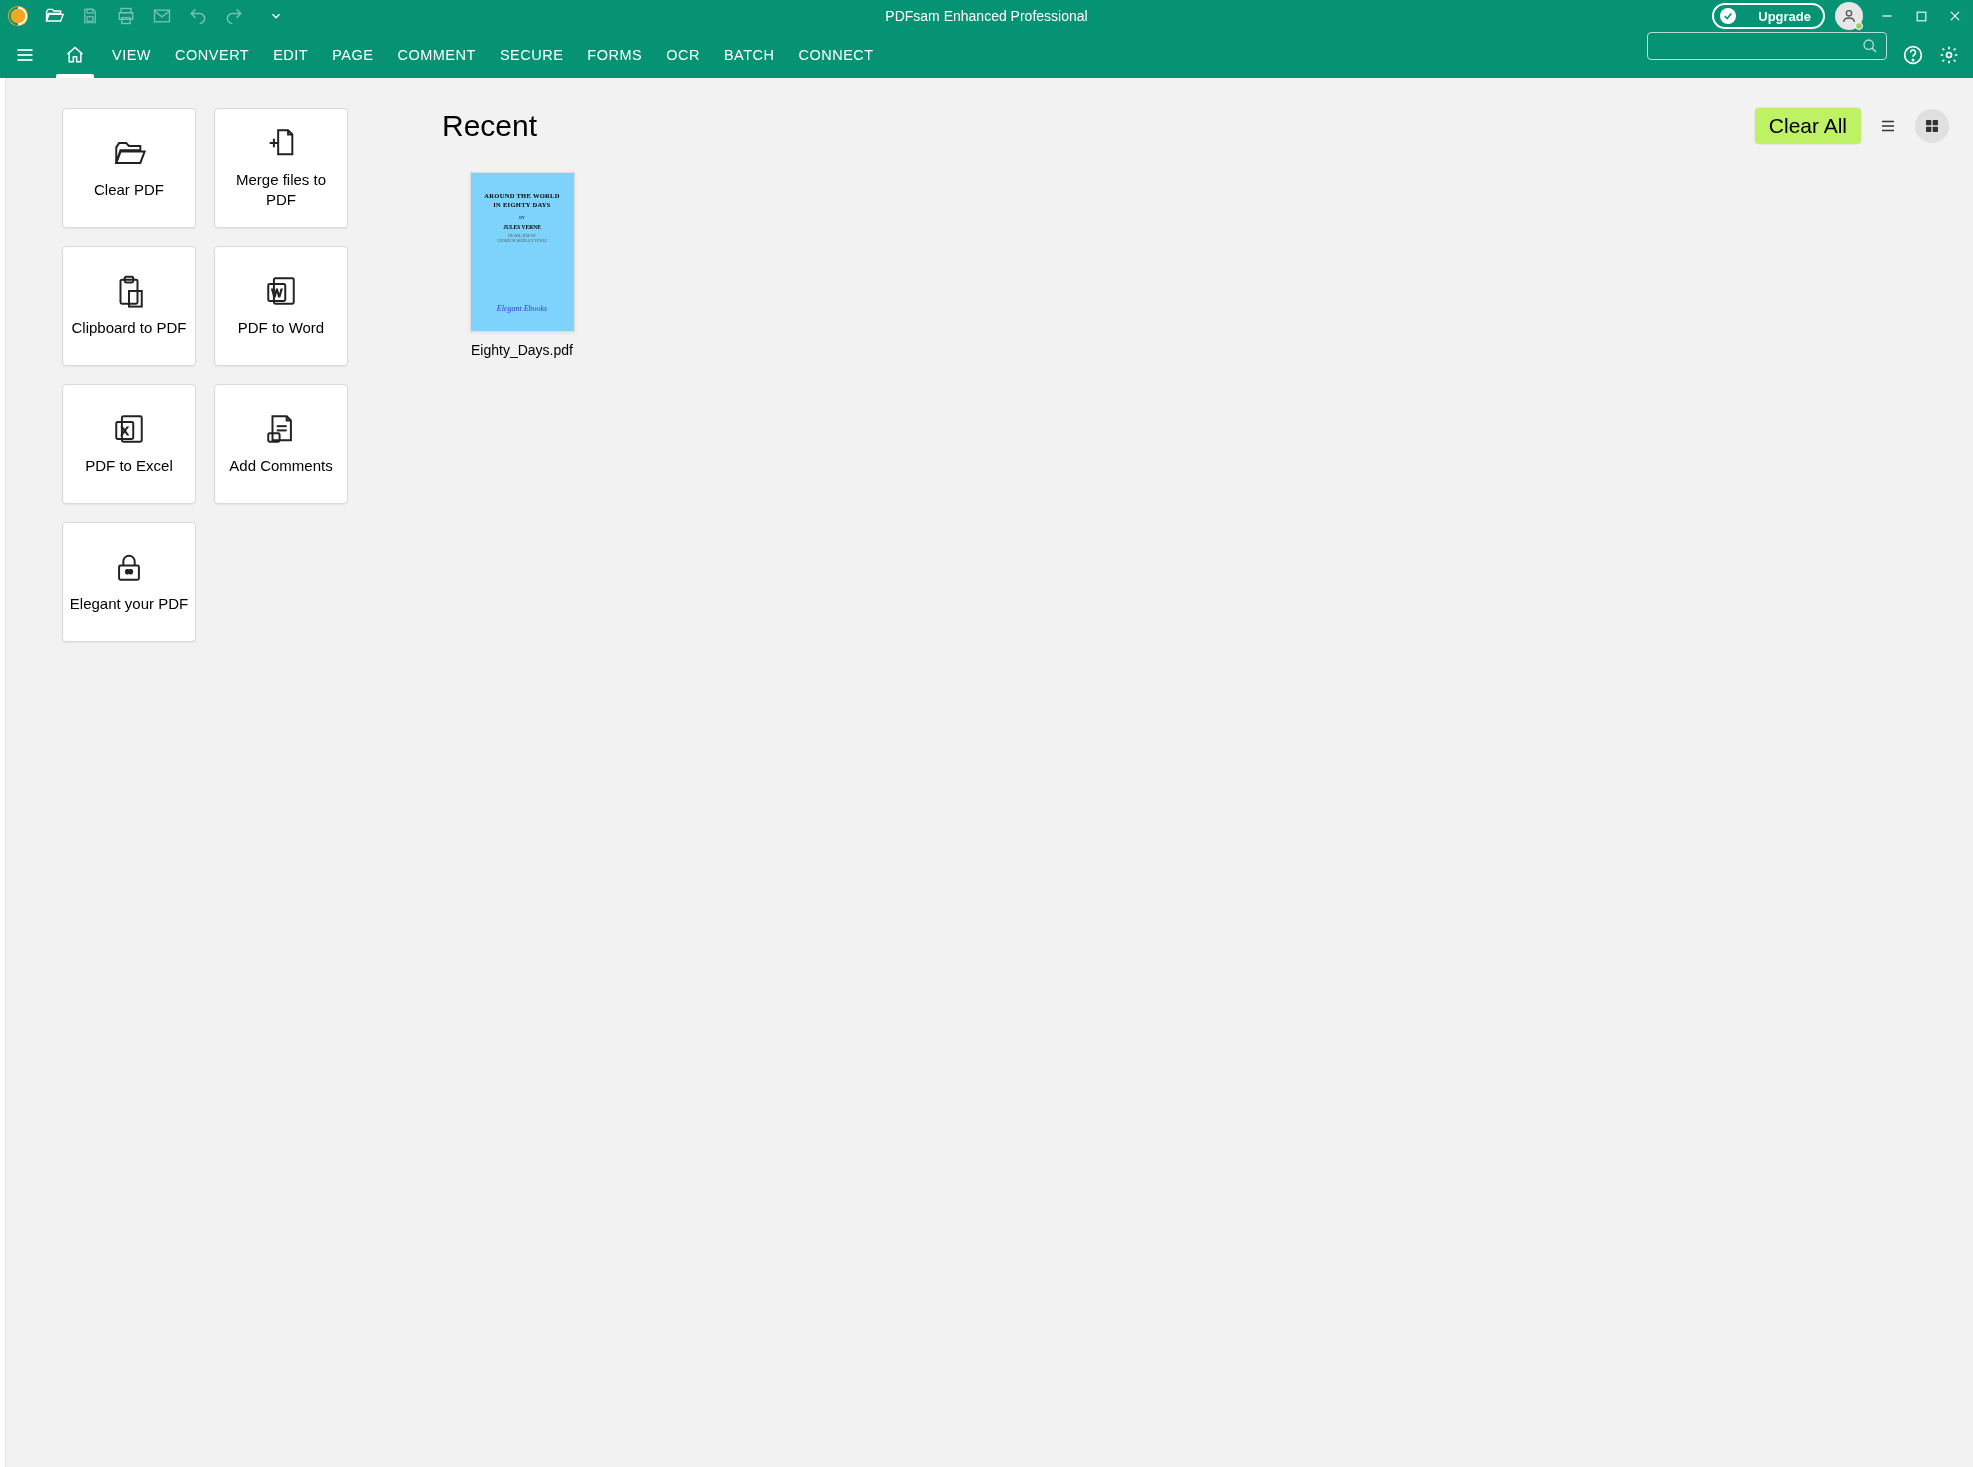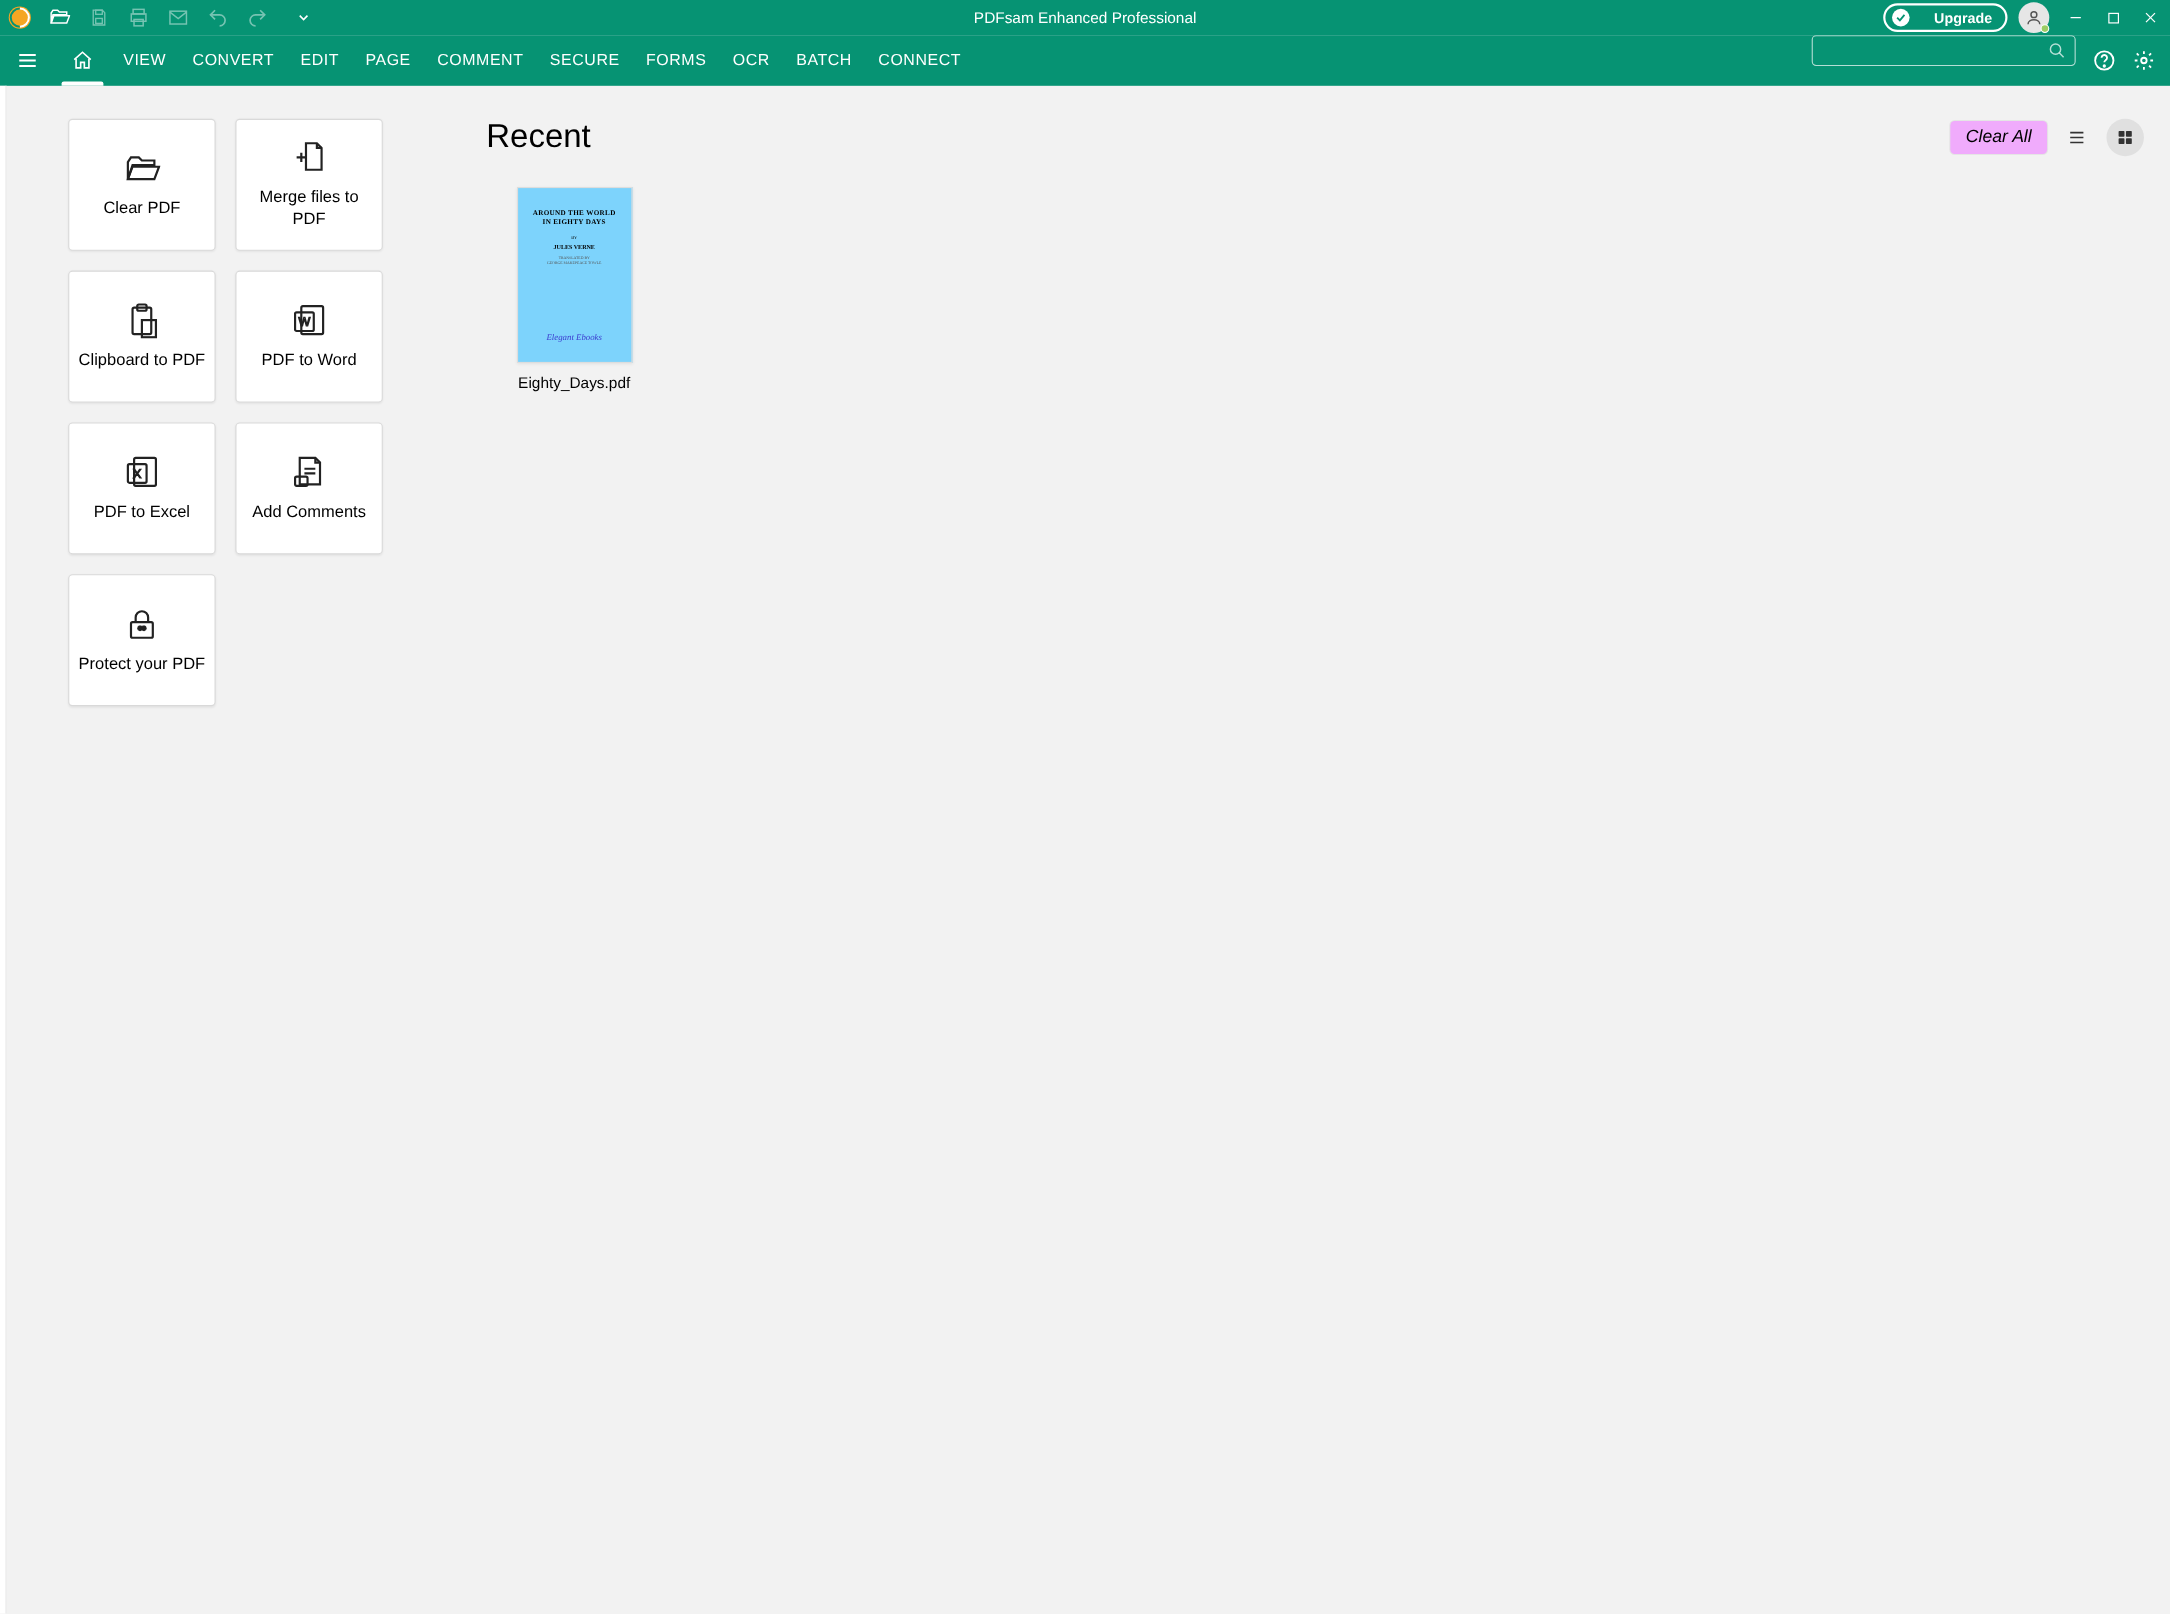--- a/index.html
+++ b/index.html
@@ -68,21 +68,21 @@
 }
 .tile.tall { height: 120px; }
 .tile .tlabel { font-size: 15px; line-height: 1.35; }
 .tile svg { stroke: #222; }
 
 
 .panel-right { flex: 1; }
 .recent-header { display: flex; align-items: center; margin-bottom: 28px; }
 .recent-header h1 { font-size: 30px; font-weight: 400; }
 .recent-header .rh-actions { margin-left:auto; display:flex; align-items:center; gap:10px; }
-.clear-btn { background:#f0abfc; border:none; border-radius:4px; padding:6px 14px; font-size:16px; box-shadow: 0 0 0 1px rgba(0,0,0,.05); font-style: italic; }
+.clear-btn { background:#bef264; border:none; border-radius:4px; padding:6px 14px; font-size:21px; box-shadow: 0 0 0 1px rgba(0,0,0,.05); }
 .view-toggle { width:34px; height:34px; display:flex; align-items:center; justify-content:center; border-radius:50%; }
 .view-toggle.active { background:#e0e0e0; }
 
 .recent-grid { display:flex; flex-wrap:wrap; gap: 24px; padding-left: 20px;}
 .recent-item { width: 120px; display:flex; flex-direction:column; align-items:center; gap:10px; }
 .doc-thumb { width: 105px; height: 160px; background:#7dd3fc; border:1px solid #ddd; box-shadow: 0 1px 3px rgba(0,0,0,.08); padding: 18px 8px 8px; display:flex; flex-direction:column; align-items:center; text-align:center; }
 .doc-thumb .t1 { font-family: Georgia, serif; font-size:6.5px; font-weight:700; letter-spacing:.3px; line-height:1.4; }
 .doc-thumb .t2 { font-family: Georgia, serif; font-size:4px; margin-top:6px; }
 .doc-thumb .t3 { font-family: Georgia, serif; font-size:5.5px; font-weight:700; margin-top:4px; }
 .doc-thumb .t4 { font-family: Georgia, serif; font-size:3.5px; margin-top:4px; color:#555;}
@@ -287,21 +287,21 @@
               <rect x="3" y="15" width="8" height="6" rx="1"></rect>
             </svg>
           <div class="tlabel">Add Comments</div>
         </div>
         <div class="tile tall">
           <svg width="34" height="34" viewBox="0 0 24 24" fill="none" stroke-width="1.4">
               <rect x="5" y="11" width="14" height="10" rx="1"></rect>
               <path d="M8 11V8a4 4 0 1 1 8 0v3"></path>
               <text x="12" y="18" font-size="6" text-anchor="middle" fill="#222">**</text>
             </svg>
-          <div class="tlabel">Protect your PDF</div>
+          <div class="tlabel">Elegant your PDF</div>
         </div>
       </div>
     </div>
 
     <div class="panel-right">
       <div class="recent-header">
         <h1>Recent</h1>
         <div class="rh-actions">
           <button class="clear-btn">Clear All</button>
           <div class="view-toggle">

